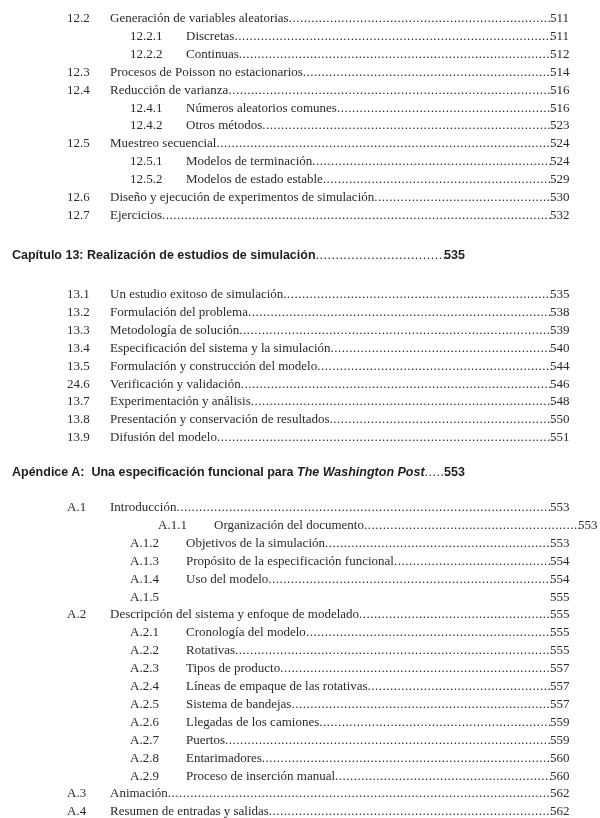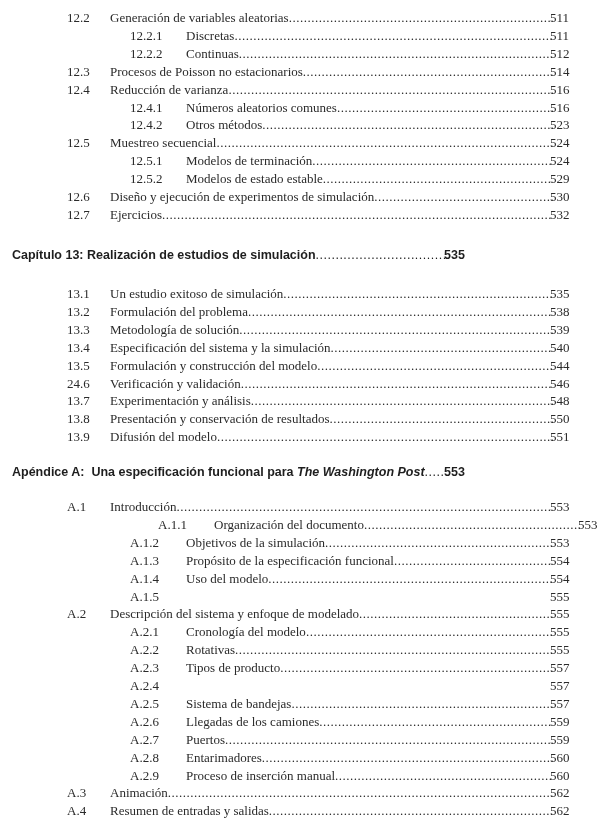--- a/index.html
+++ b/index.html
@@ -289,20 +289,24 @@
       <div class="row lvl2" style="top: 659.1px;">
         <span class="num">A.2.3</span>
         <div class="title-wrap">
           <span class="title">Tipos de producto</span>
           <span class="dots"></span>
         </div>
         <span class="page">557</span>
       </div>
       <div class="row lvl2" style="top: 677px;">
         <span class="num">A.2.4</span>
+        <div class="title-wrap">
+          <span class="title">Líneas de empaque de las rotativas</span>
+          <span class="dots"></span>
+        </div>
         <span class="page">557</span>
       </div>
       <div class="row lvl2" style="top: 694.9px;">
         <span class="num">A.2.5</span>
         <div class="title-wrap">
           <span class="title">Sistema de bandejas</span>
           <span class="dots"></span>
         </div>
         <span class="page">557</span>
       </div>

